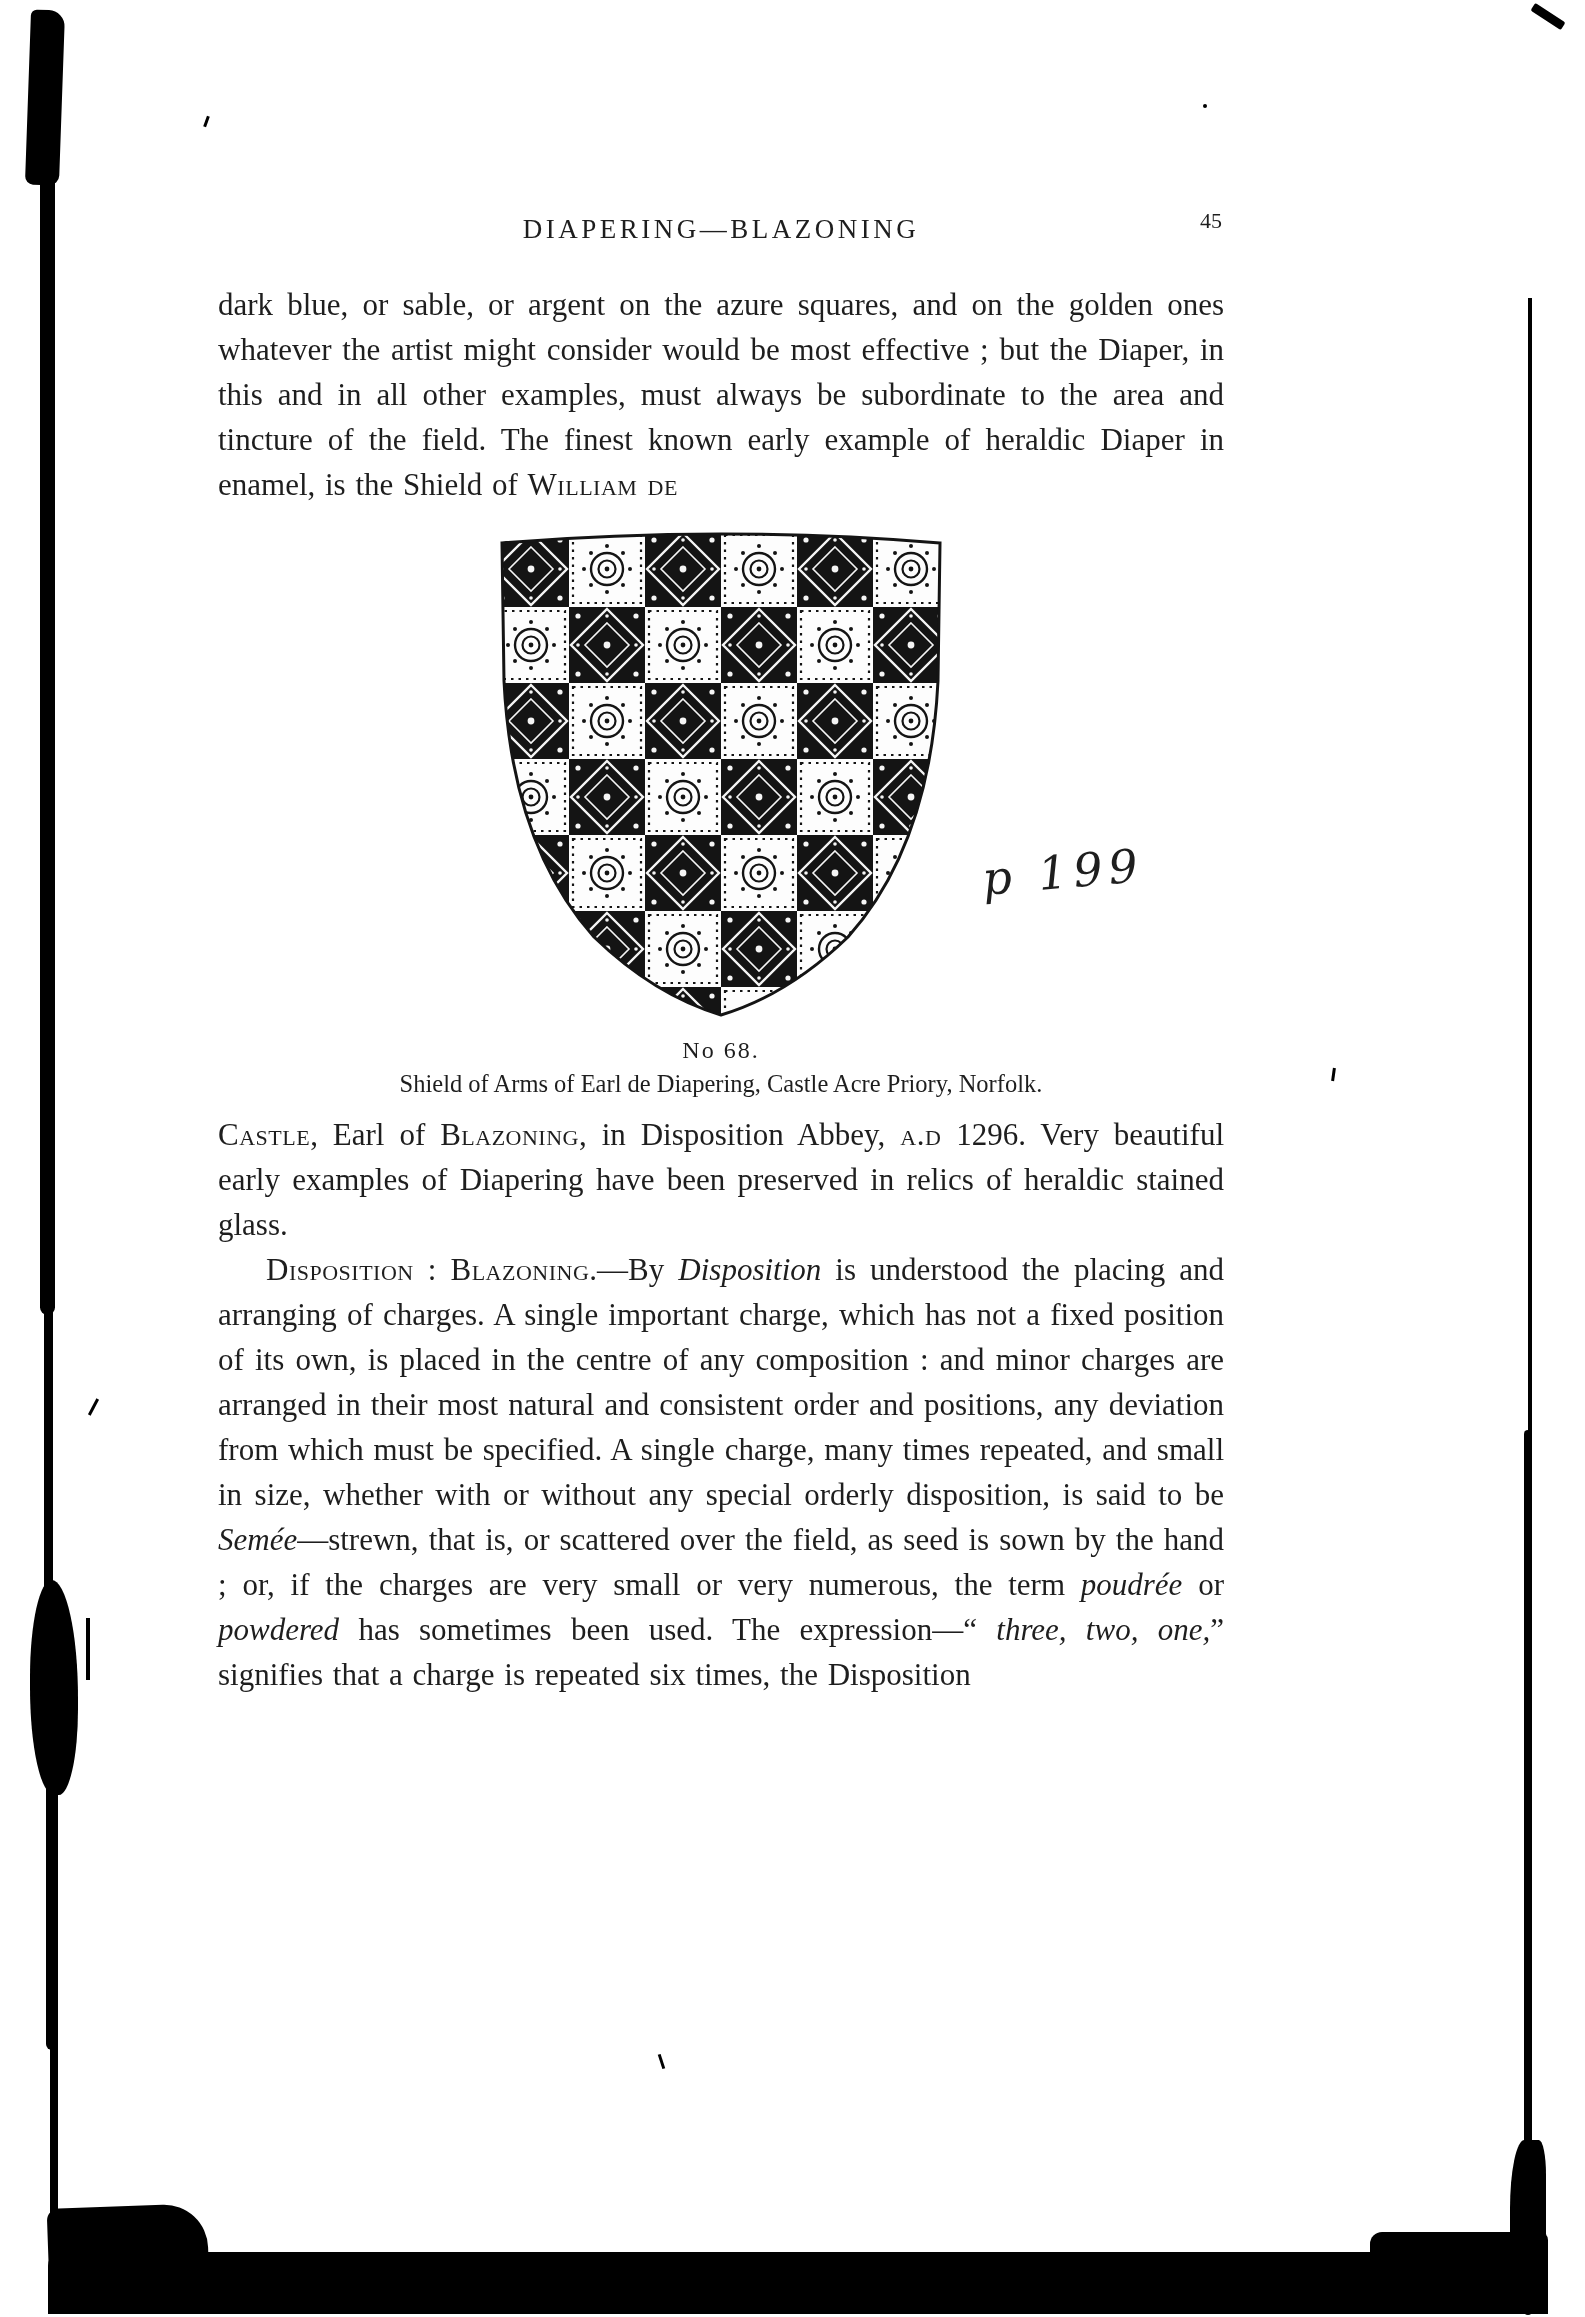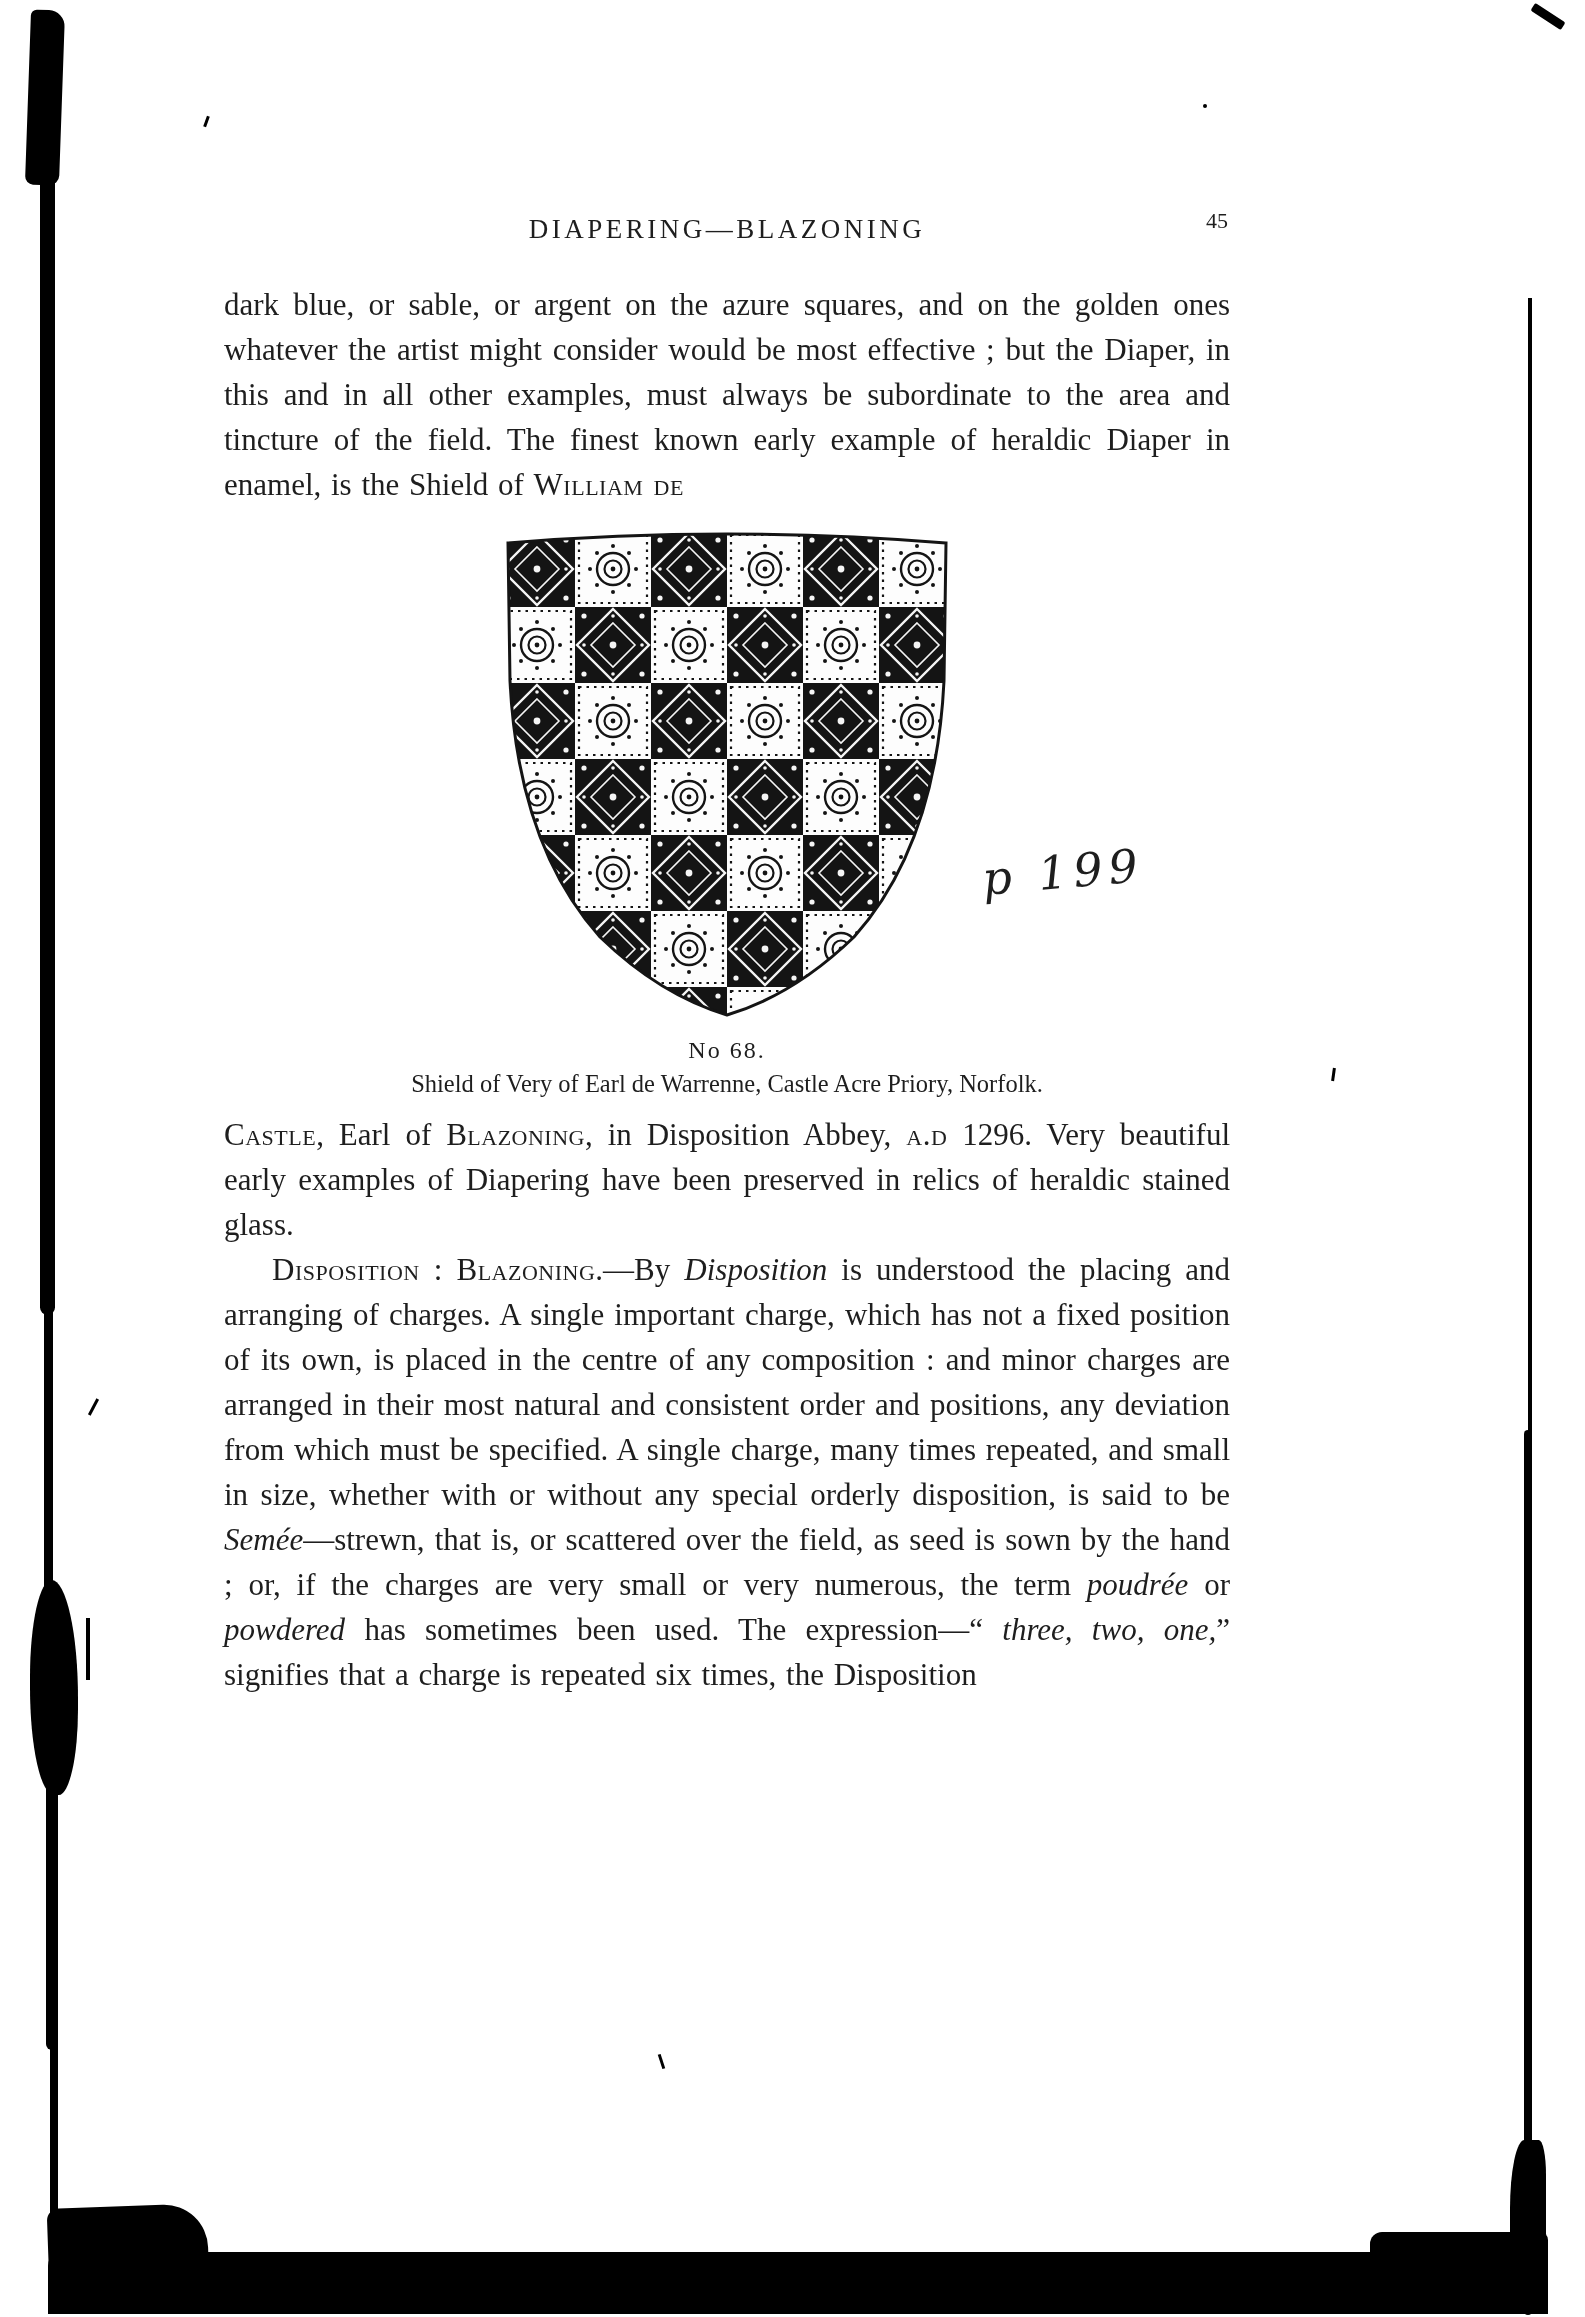--- a/index.html
+++ b/index.html
@@ -26,21 +26,21 @@
   .a-rightline  { left:1528px; top:298px;  width:4px; height:1965px; }
   .a-rightline2 { left:1524px; top:1430px; width:8px; height:885px; border-radius:4px; }
   .a-rightblob  { left:1510px; top:2140px; width:36px; height:172px; border-radius:40% 20% 30% 40%; }
   .a-corner   { left:1530px; top:12px; width:36px; height:9px; border-radius:2px; transform:rotate(33deg); }
   .a-speck1 { left:205px;  top:116px;  width:3px; height:11px; transform:rotate(20deg); }
   .a-speck2 { left:1203px; top:104px;  width:4px; height:4px;  border-radius:50%; }
   .a-speck3 { left:1332px; top:1068px; width:3px; height:13px; transform:rotate(8deg); }
   .a-speck4 { left:92px;   top:1398px; width:3px; height:18px; transform:rotate(28deg); }
   .a-speck5 { left:660px;  top:2054px; width:3px; height:15px; transform:rotate(-18deg); }
   
-  .content { position:absolute; left:224px; top:214px; width:1006px; }
+  .content { position:absolute; left:218px; top:214px; width:1006px; }
   .header-row { position:relative; text-align:center; height:44px; margin-bottom:24px; }
   .running-header { font-size:27px; letter-spacing:3.5px; }
   .page-number { position:absolute; right:2px; top:-6px; font-size:22px; }
   .body-par { font-size:31px; line-height:45px; text-align:justify; word-spacing:2px; }
   .body-par.indent { text-indent:48px; }
   .sc { font-variant:small-caps; letter-spacing:0.5px; }
   .it { font-style:italic; }
   figure { text-align:center; margin:14px 0 14px; }
   .cap-no   { display:block; font-size:24px; letter-spacing:2px; margin-top:12px;font-family:Liberation Serif, serif; }
   .cap-text { display:block; font-size:24.5px; margin-top:6px; }
@@ -128,21 +128,21 @@
           <path d="M16,22 Q235,4 454,22 L452,160 Q444,324 362,416 Q302,474 235,494 Q168,474 108,416 Q26,324 18,160 Z"></path>
         </clipPath>
       </defs>
       <g clip-path="url(#shieldClip)">
         <rect width="470" height="500" fill="url(#checker)"></rect>
       </g>
       <path d="M16,22 Q235,4 454,22 L452,160 Q444,324 362,416 Q302,474 235,494 Q168,474 108,416 Q26,324 18,160 Z" fill="none" stroke="#141414" stroke-width="3"></path>
     </svg>
     <figcaption>
       <span class="cap-no">No 68.</span>
-      <span class="cap-text">Shield of Very of Earl de Warrenne, Castle Acre Priory, Norfolk.</span>
+      <span class="cap-text">Shield of Arms of Earl de Diapering, Castle Acre Priory, Norfolk.</span>
     </figcaption>
   </figure>
 
   <div>
       <p class="body-par"><span class="sc">Castle</span><span class="">, Earl of </span><span class="sc">Blazoning</span><span class="">, in Disposition Abbey, </span><span class="sc">a.d</span><span class=""> 1296.  Very beautiful early examples of Diapering have been preserved in relics of heraldic stained glass.</span></p>
       <p class="body-par indent"><span class="sc">Disposition</span><span class=""> : </span><span class="sc">Blazoning</span><span class="">.—By </span><span class="it">Disposition</span><span class=""> is understood the placing and arranging of charges.  A single important charge, which has not a fixed position of its own, is placed in the centre of any composition : and minor charges are arranged in their most natural and consistent order and positions, any deviation from which must be specified.  A single charge, many times repeated, and small in size, whether with or without any special orderly disposition, is said to be </span><span class="it">Semée</span><span class="">—strewn, that is, or scattered over the field, as seed is sown by the hand ; or, if the charges are very small or very numerous, the term </span><span class="it">poudrée</span><span class=""> or </span><span class="it">powdered</span><span class=""> has sometimes been used.  The expression—“ </span><span class="it">three, two, one,</span><span class="">” signifies that a charge is repeated six times, the Disposition</span></p>
     </div>
 
 </div>
 

